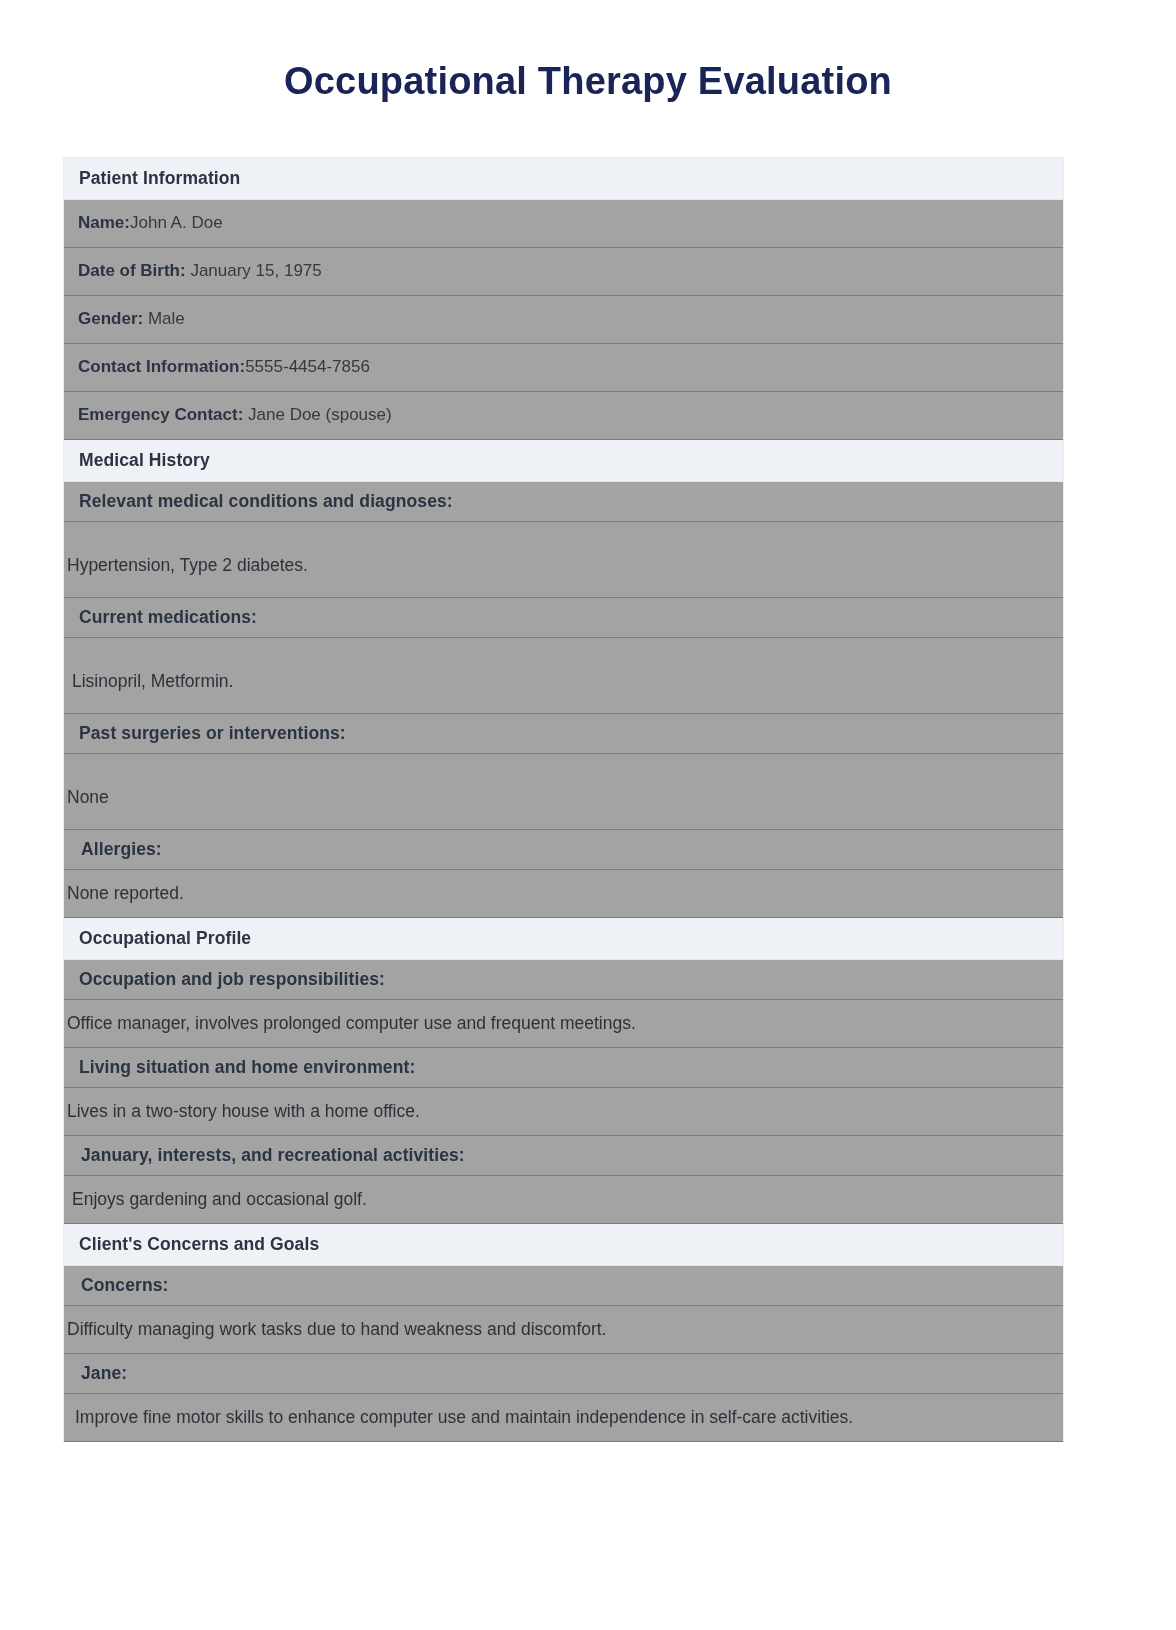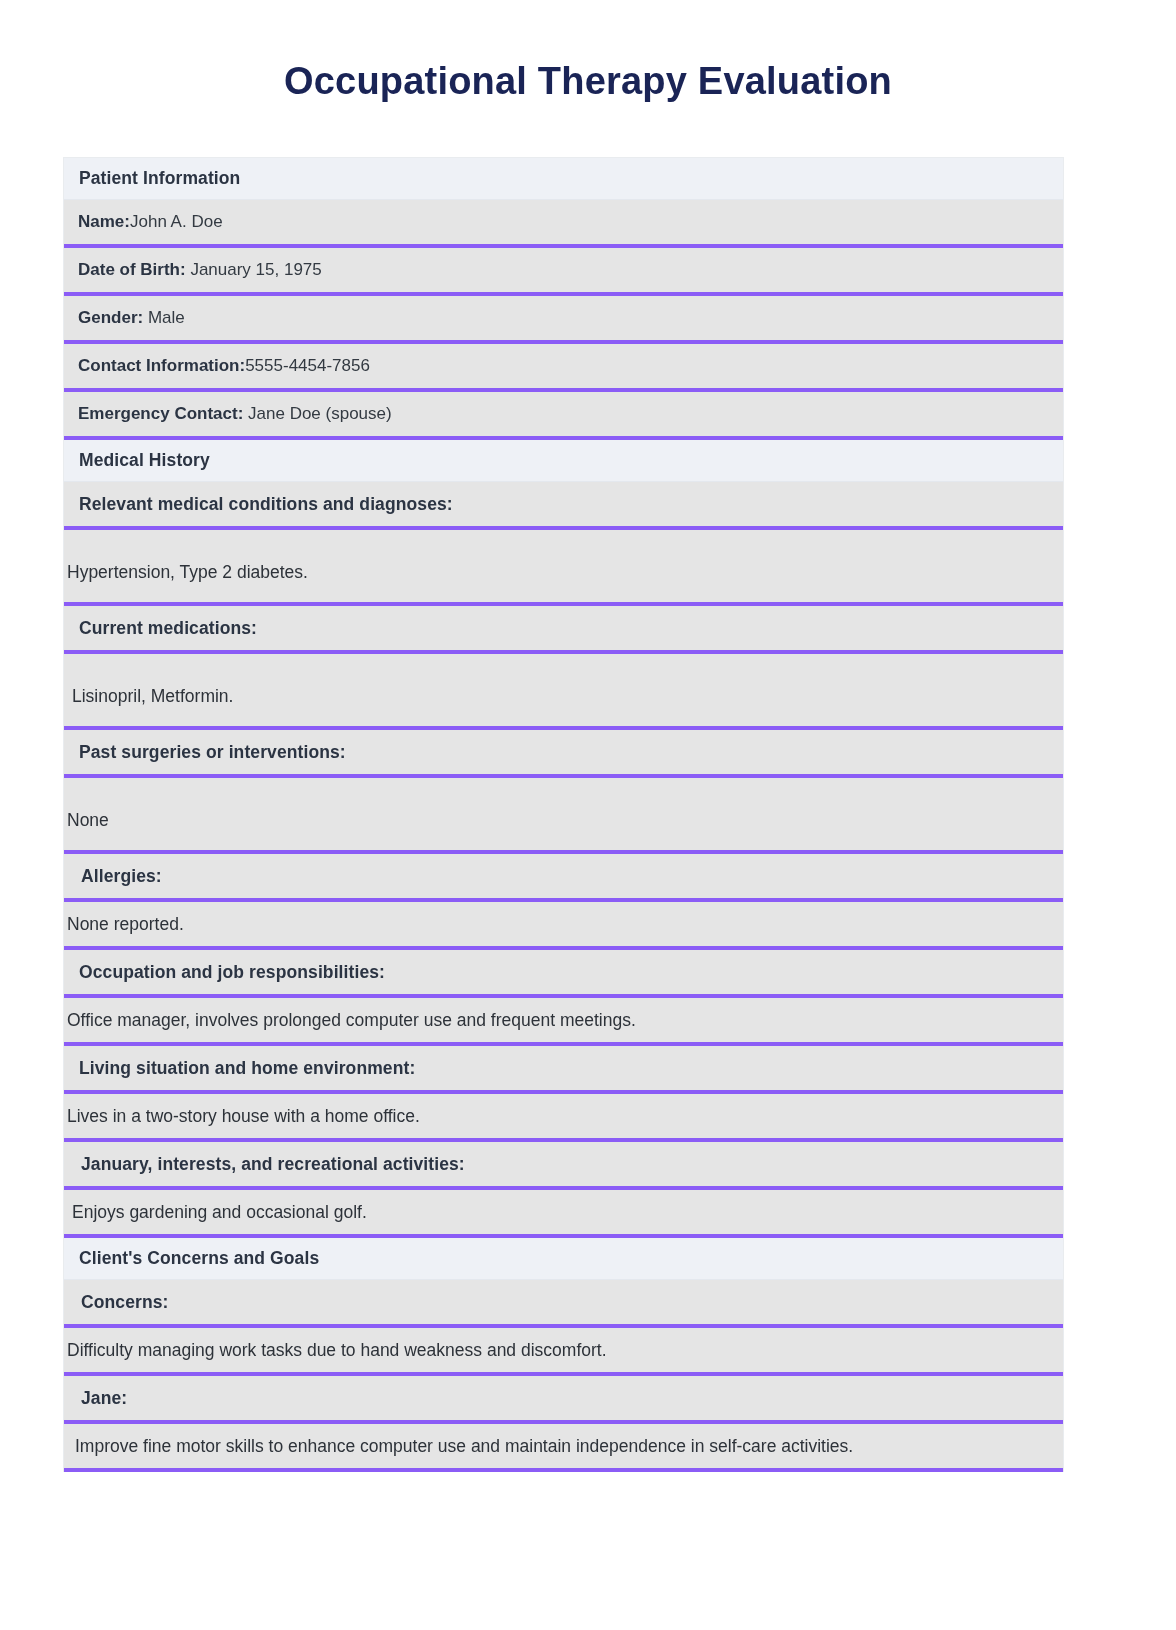--- a/index.html
+++ b/index.html
@@ -41,22 +41,22 @@
     top: 149px;
     width: 1001px;
     border: 1px solid #e9ecef;
     border-bottom: none;
     box-sizing: border-box;
     background: #ffffff;
   }
 
   .row {
     box-sizing: border-box;
-    border-bottom: 4px solid #8b5cf6;
-    background: #e5e5e5;
+    border-bottom: 1px solid #8b5cf6;
+    background: #a3a3a3;
     display: flex;
     align-items: center;
   }
 
   
   .row.section {
     background: #eef1f6;
     height: 42px;
     border-bottom: 1px solid #e4e8ee;
   }
@@ -77,21 +77,21 @@
     color: #333a42;
     padding-left: 14px;
   }
   .row.field .cell b {
     font-weight: bold;
     color: #2b3443;
   }
 
   
   .row.prompt {
-    height: 48px;
+    height: 40px;
   }
   .row.prompt .cell {
     font-weight: bold;
     font-size: 17.5px;
     color: #2b3443;
     padding-left: 15px;
     letter-spacing: 0.1px;
   }
   .row.prompt.indent-more .cell { padding-left: 17px; }
 
@@ -169,20 +169,23 @@
       </div>
       <div class="row answer tall">
         <div class="cell">None</div>
       </div>
       <div class="row prompt indent-more">
         <div class="cell">Allergies:</div>
       </div>
       <div class="row answer">
         <div class="cell">None reported.</div>
       </div>
+      <div class="row section">
+        <div class="cell">Occupational Profile</div>
+      </div>
       <div class="row prompt">
         <div class="cell">Occupation and job responsibilities:</div>
       </div>
       <div class="row answer">
         <div class="cell">Office manager, involves prolonged computer use and frequent meetings.</div>
       </div>
       <div class="row prompt">
         <div class="cell">Living situation and home environment:</div>
       </div>
       <div class="row answer">

